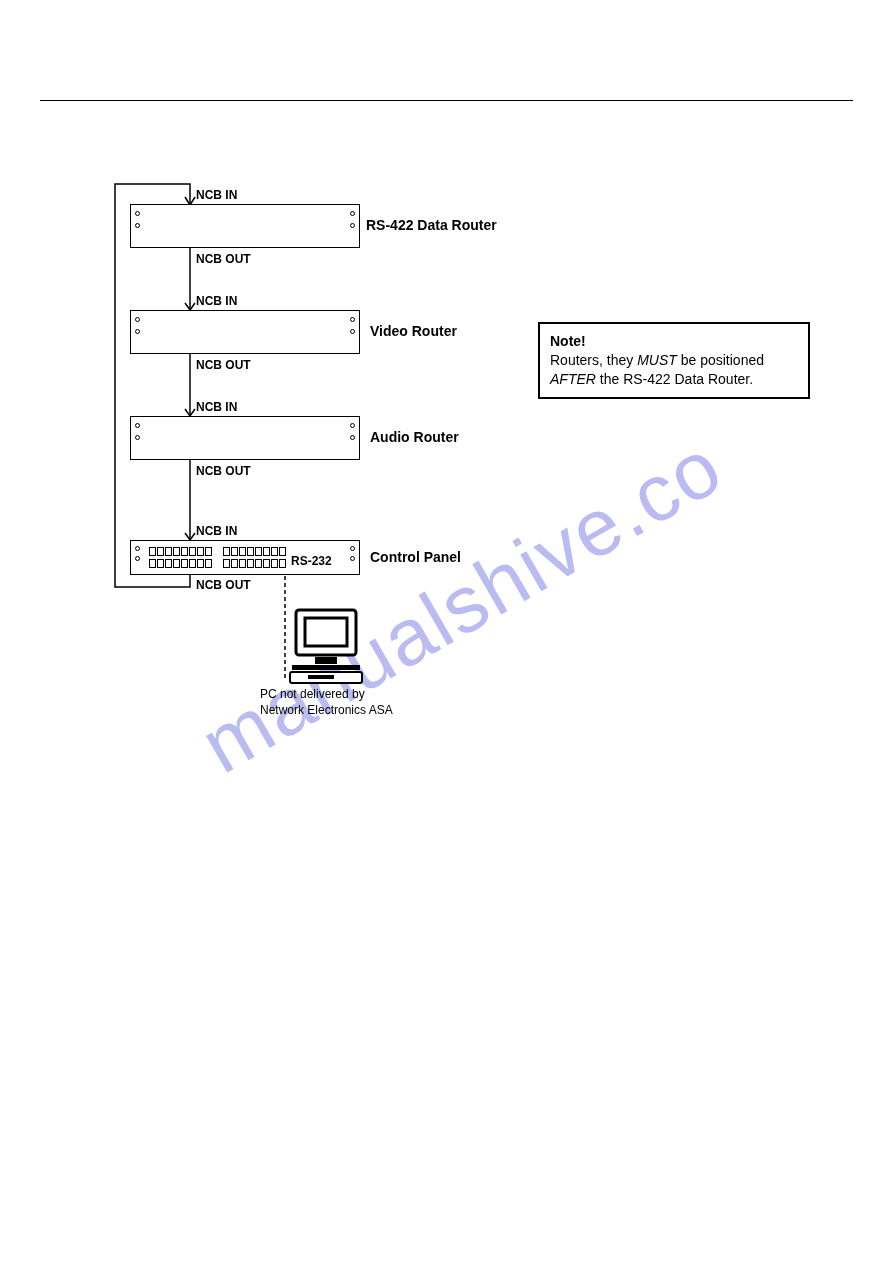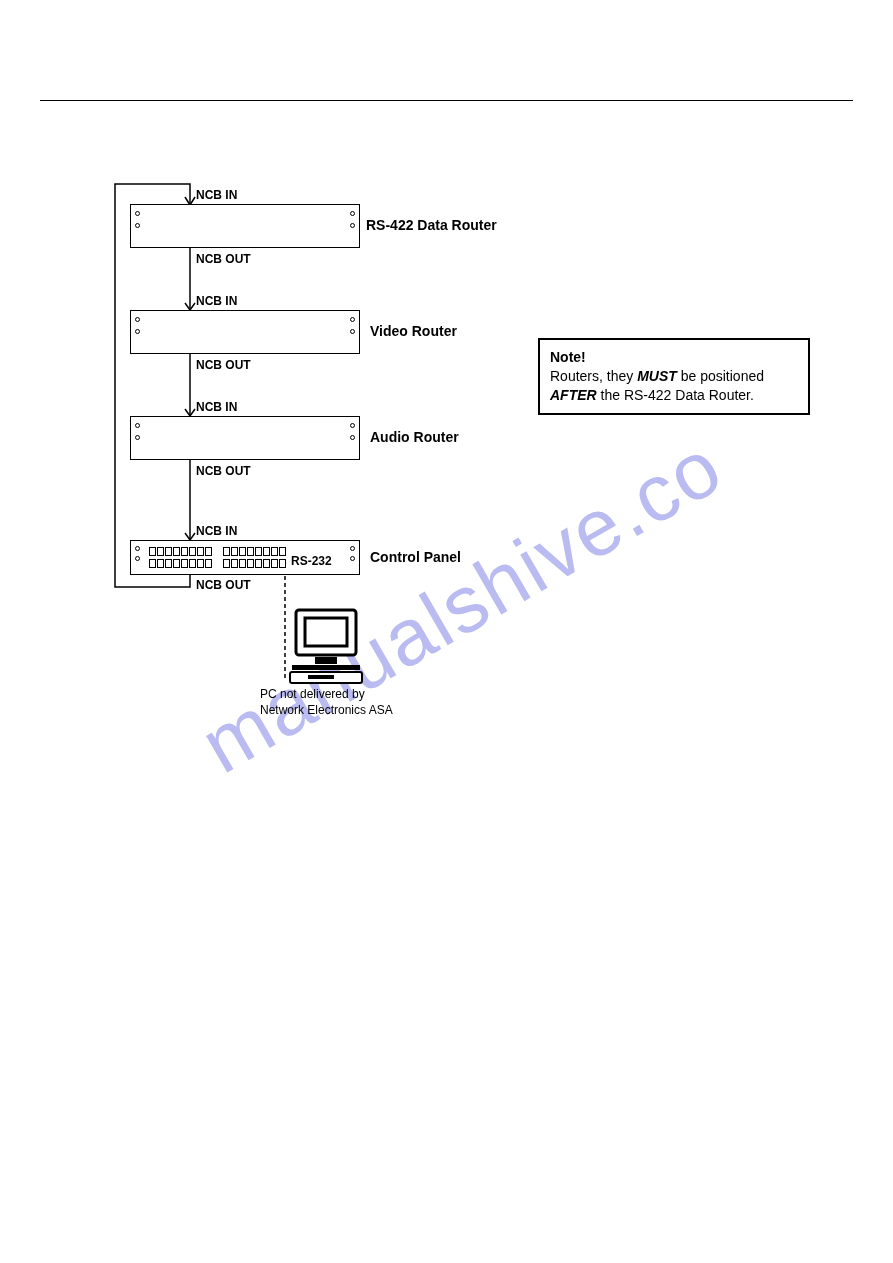--- a/index.html
+++ b/index.html
@@ -59,21 +59,21 @@
       position: absolute;
       border: 2px solid #000;
       padding: 8px 10px;
       font-size: 14px;
       line-height: 1.35;
       width: 272px;
     }
     .note-title {
       font-weight: bold;
     }
-    .italic-bold { font-style: italic; font-weight: bold; }
+    .italic-bold { font-style: italic; font-weight: normal; }
     .watermark {
       position: absolute;
       top: 560px;
       left: 170px;
       font-size: 80px;
       color: #8b8ee8;
       opacity: 0.6;
       transform: rotate(-30deg);
       font-family: Arial, sans-serif;
       pointer-events: none;
@@ -209,20 +209,20 @@
   <div class="label" style="left:86px; top:354px;">NCB IN</div>
   <div class="label" style="left:86px; top:408px;">NCB OUT</div>
   <div class="label" style="left:181px; top:384px;">RS-232</div>
   <div class="label-bold" style="left:260px; top:379px;">Control Panel</div>
 
   <div class="pc-caption" style="left:150px; top:517px; width:135px;">
     <span>PC not delivered by</span><br>
     <span>Network Electronics ASA</span>
   </div>
 
-  <div class="note-box" style="left:428px; top:152px;margin-top:16px;">
+  <div class="note-box" style="left:428px; top:152px;">
     <div class="note-title">Note!</div>
     <div>
       <span>Routers, they </span><span class="italic-bold">MUST</span><span> be positioned </span><span class="italic-bold">AFTER</span><span> the RS-422 Data Router.</span>
     </div>
   </div>
 
 </div>
 
 </body></html>

